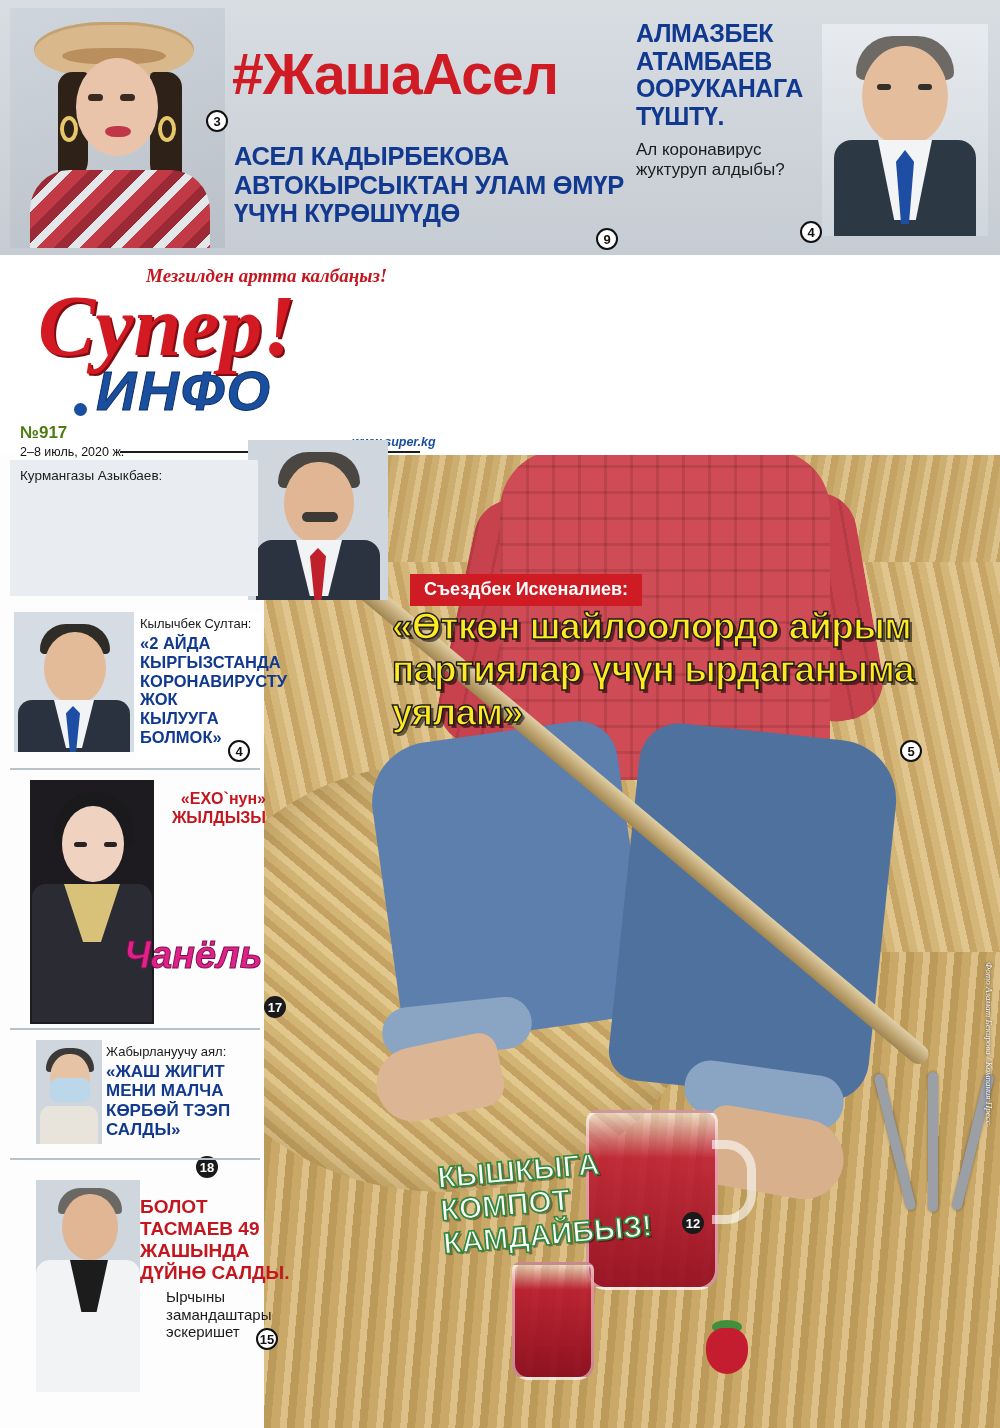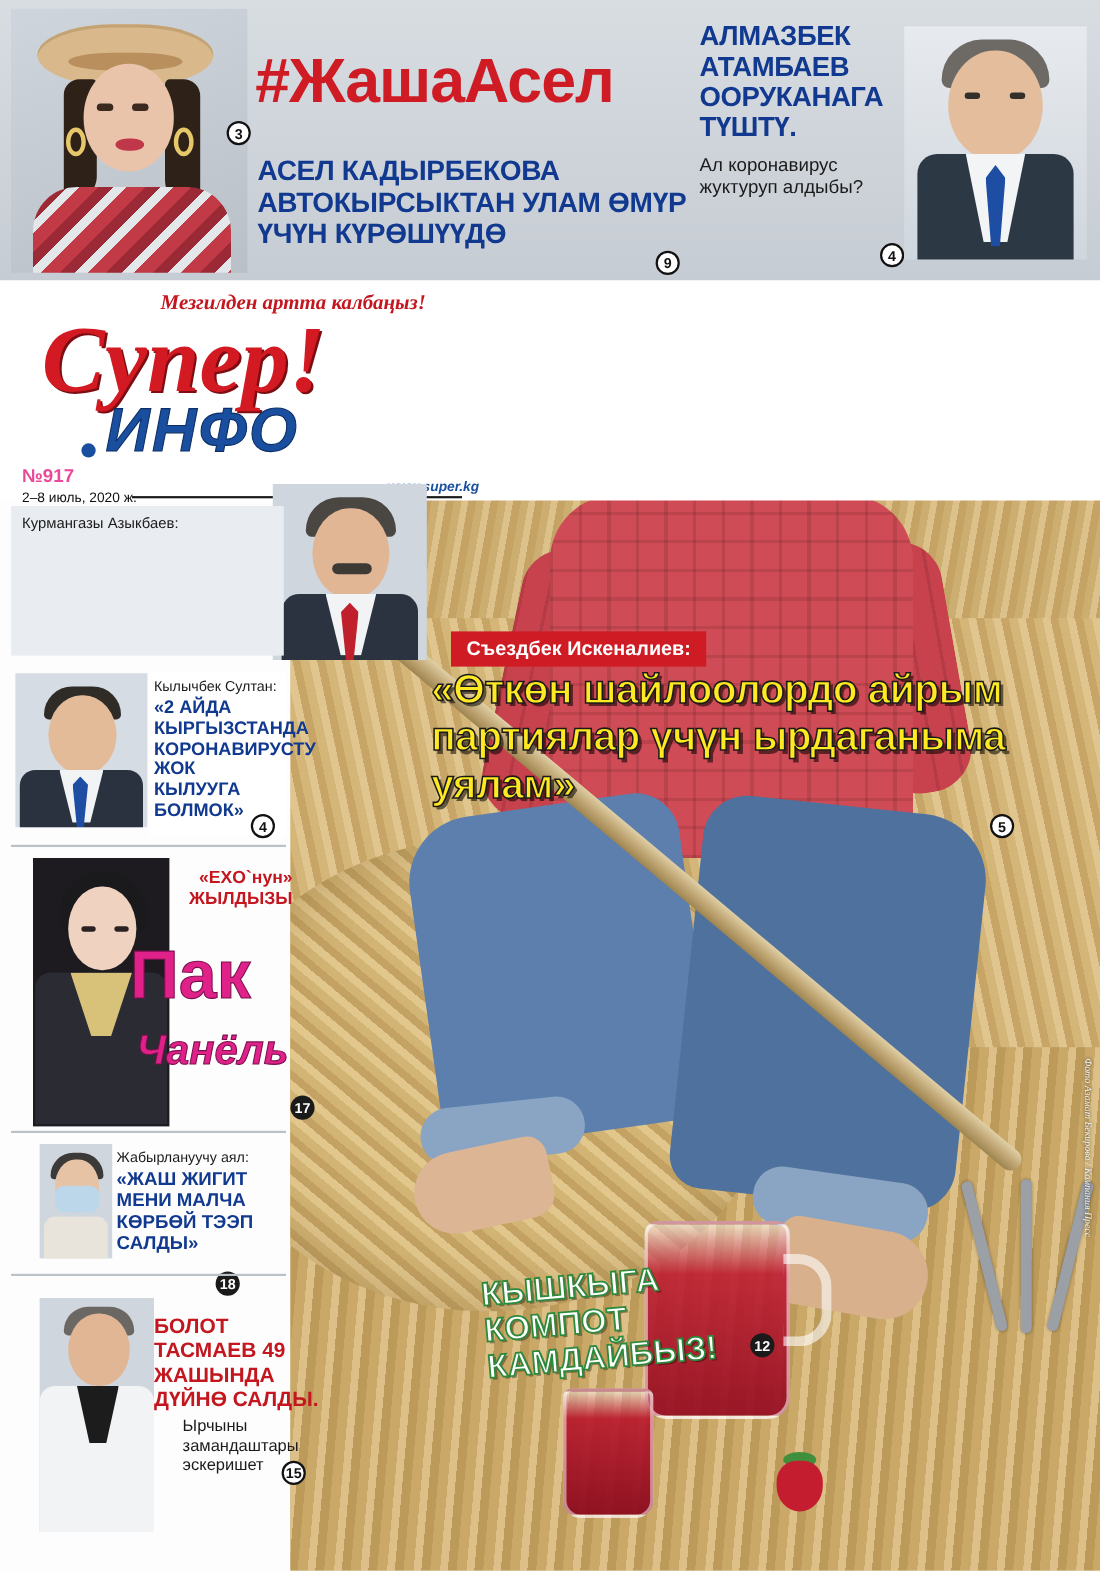--- a/index.html
+++ b/index.html
@@ -96,21 +96,21 @@
     text-align: center;
   }
   .logo-info {
     position:absolute; left:96px; top:108px;
     font-family:"Liberation Sans", sans-serif; font-weight:800; font-style:italic;
     font-size:56px; color:#1a4fa0; line-height:1;
     letter-spacing:2px;
     -webkit-text-stroke: 1px #0d2f66;
   }
   .logo-dot { position:absolute; left:74px; top:148px; width:13px; height:13px; background:#1a4fa0; border-radius:50%;}
-  .issue-no { position:absolute; left:20px; top:168px; font-size:17px; font-weight:800; color:#ec4899; }
+  .issue-no { position:absolute; left:20px; top:168px; font-size:17px; font-weight:800; color:#4d7c0f; }
   .issue-date { position:absolute; left:20px; top:190px; font-size:12.5px; color:#111; }
   .masthead-rule { position:absolute; left:120px; top:196px; width:300px; height:2px; background:#1a1a1a; }
   .site-url { position:absolute; left:352px; top:180px; font-size:12.5px; font-weight:800; font-style:italic; color:#1a4fa0; }
 
   
   .main-photo {
     position:absolute; left:264px; top:262px; width:736px; height:1166px;
     background: linear-gradient(180deg,#cfb37c 0%, #d8bd86 35%, #c8a869 70%, #bf9e5d 100%);
     overflow:hidden;
   }
@@ -411,21 +411,20 @@
 
   <div class="p3">
     <div class="p3-hair"></div>
     <div class="p3-face"></div>
     <div class="p3-eyeL"></div>
     <div class="p3-eyeR"></div>
     <div class="p3-jacket"></div>
     <div class="p3-collar"></div>
   </div>
   <div class="lb3-kick">«EXO`нун» ЖЫЛДЫЗЫ</div>
-  <div class="lb3-pak">Пак</div>
   <div class="lb3-chanel">Чанёль</div>
   <div class="lb3-badge">
     <span class="badge-dark">17</span>
   </div>
   <div class="lb3-rule"></div>
 
   <div class="p4">
     <div class="p4-hair"></div>
     <div class="p4-face"></div>
     <div class="p4-mask"></div>

